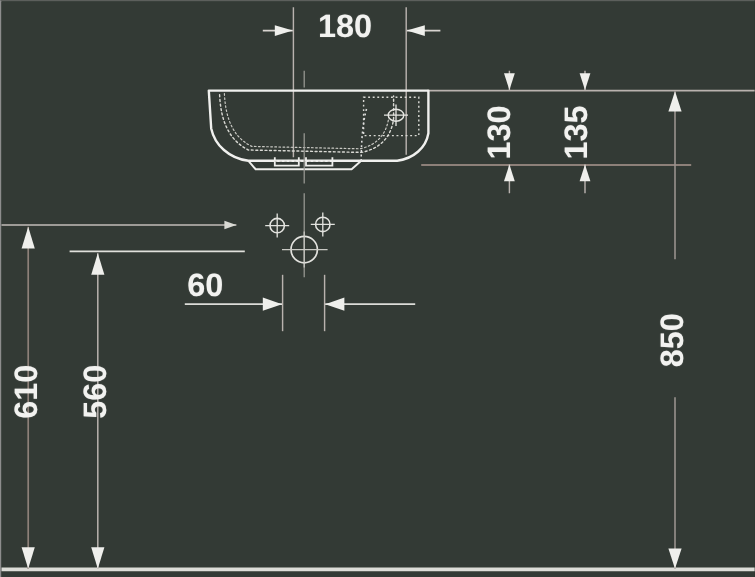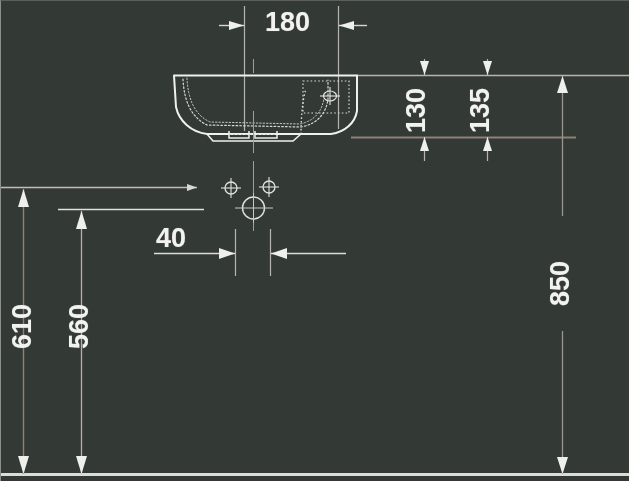--- a/index.html
+++ b/index.html
@@ -184,19 +184,19 @@
   </svg>
 
   <div class="dim-label" style="left:264px; top:8px;">180</div>
 
   <div class="dim-label rot90" style="left:402px; top:132px;">130</div>
 
   <div class="dim-label rot90" style="left:466px; top:132px;">135</div>
 
   <div class="dim-label rot90" style="left:546px; top:305px;">850</div>
 
-  <div class="dim-label" style="left:155px; top:224px;">40</div>
+  <div class="dim-label" style="left:155px; top:224px;">60</div>
 
   <div class="dim-label rot90" style="left:8px; top:348px;">610</div>
 
   <div class="dim-label rot90" style="left:65px; top:348px;">560</div>
 
 </div>
 
 </body></html>

